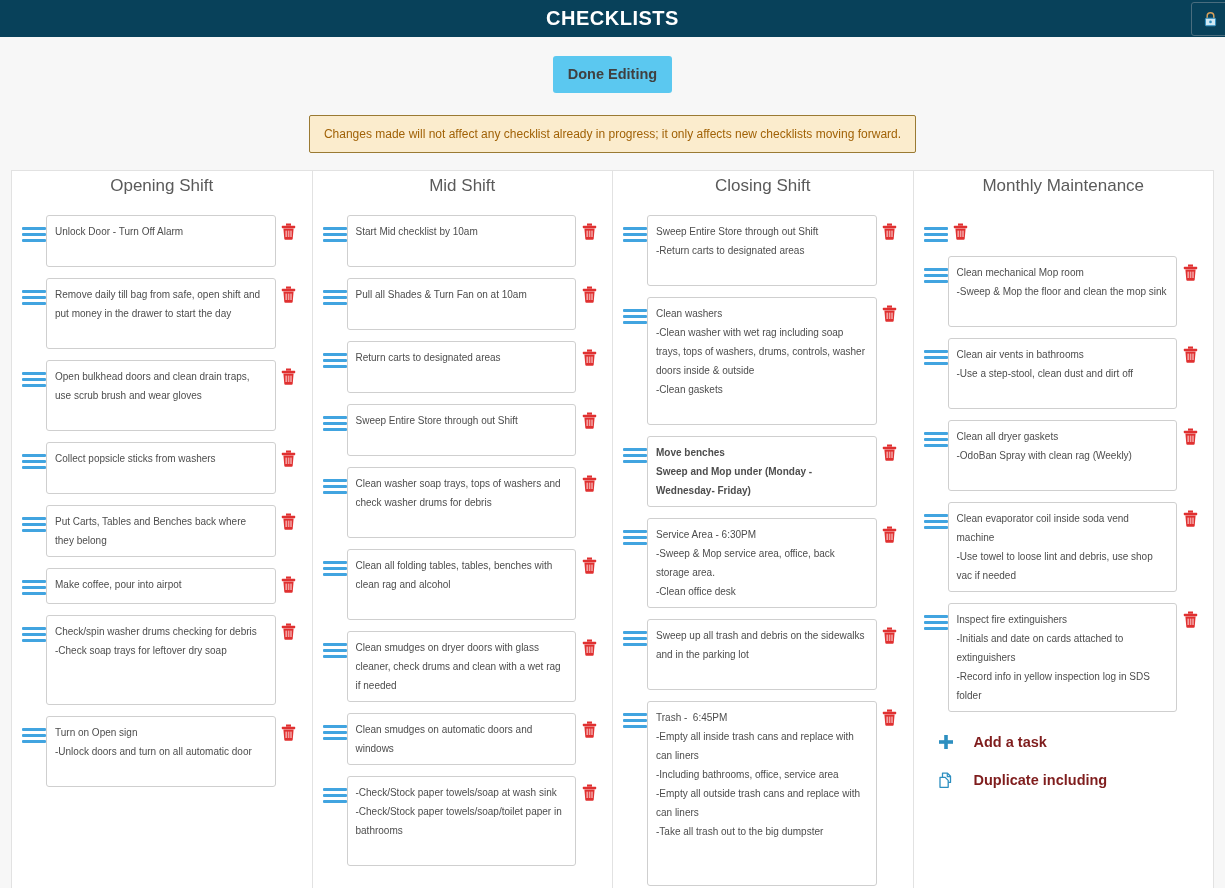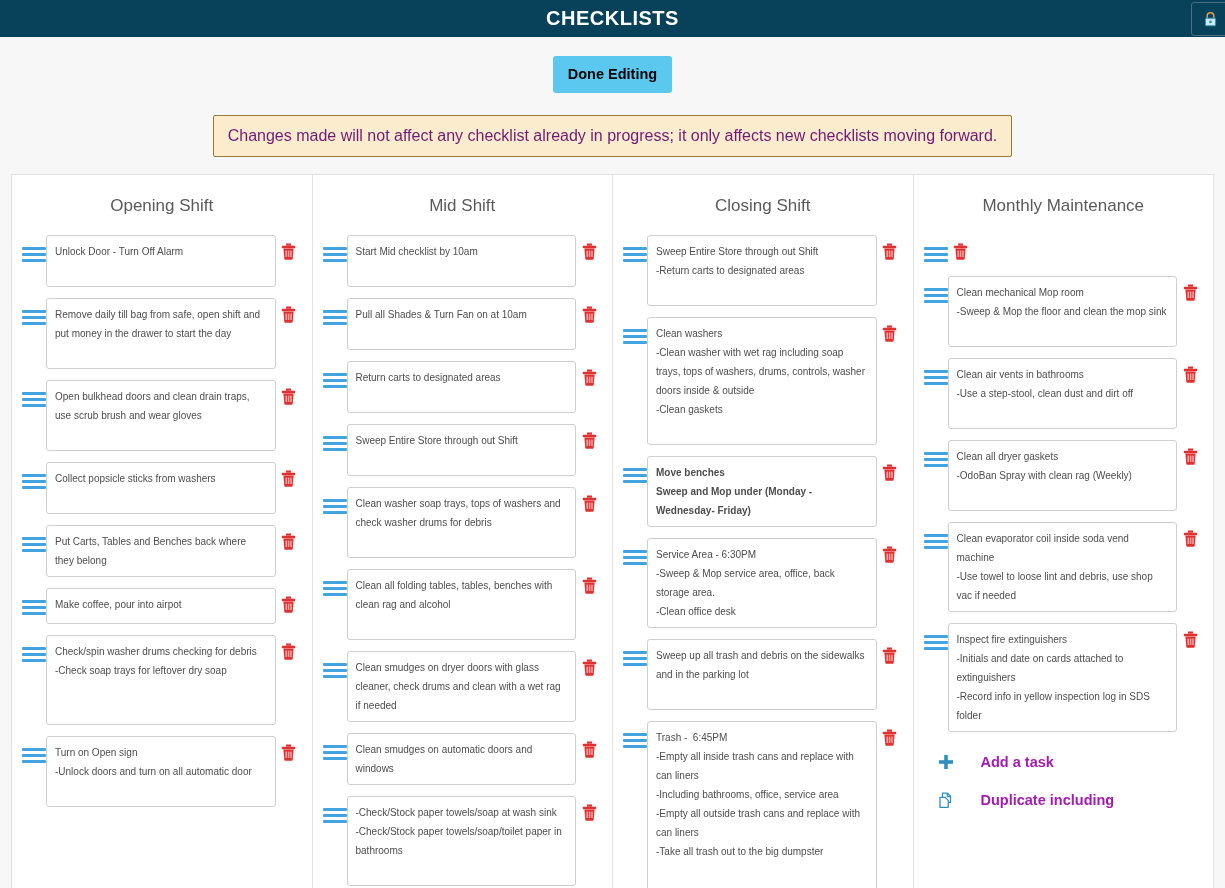--- a/index.html
+++ b/index.html
@@ -43,36 +43,36 @@
 
   
   .action-zone {
     background: #f7f7f7;
     padding-top: 19px;
     text-align: center;
   }
   .done-editing {
     display: inline-block;
     background: #5bc8f0;
-    color: #000000;
+    color: #404040;
     font-size: 14.5px;
     font-weight: bold;
     border: none;
     border-radius: 3px;
     padding: 11px 15px;
     line-height: 1;
     cursor: pointer;
   }
   .notice-wrap { text-align: center; margin-top: 22px; }
   .notice {
     display: inline-block;
     background: #fbeccd;
     border: 1px solid #9a7a33;
-    color: #701a75;
-    font-size: 16px;
+    color: #a16207;
+    font-size: 12px;
     padding: 11px 14px;
     border-radius: 2px;
   }
 
   
   .board {
     margin: 17px 11px 0 11px;
     border: 1px solid #e2e2e2;
     border-bottom: none;
     background: #ffffff;
@@ -86,21 +86,21 @@
     border-right: 1px solid #e2e2e2;
     padding: 0 10px;
     overflow: hidden;
     position: relative;
   }
   .column:last-child { border-right: none; }
   .col-title {
     text-align: center;
     font-size: 17px;
     color: #5a5a5a;
-    padding: 21px 0 19px 0;
+    padding: 5px 0 19px 0;
     font-weight: normal;
   }
 
   .task-row {
     display: flex;
     align-items: flex-start;
     margin-bottom: 11px;
   }
   .drag-handle {
     flex: 0 0 auto;
@@ -147,22 +147,22 @@
   }
   .col-action .ca-icon {
     width: 26px;
     flex: 0 0 auto;
     display: flex;
     align-items: center;
   }
   .col-action .ca-label {
     font-size: 14.5px;
     font-weight: bold;
-    color: #a21caf;
-    margin-left: 17px;
+    color: #7f1d1d;
+    margin-left: 10px;
   }
 </style>
 </head>
 <body>
 
 <div class="topbar">
   <div class="topbar-title">CHECKLISTS</div>
   <div class="lock-btn">
     <svg class="lock-icon" width="13" height="15" viewBox="0 0 13 15">
       <path d="M3.2 6.2V4.1a3.3 3.3 0 0 1 6.6 0v2.1" fill="none" stroke="#d8a05a" stroke-width="1.5"></path>

